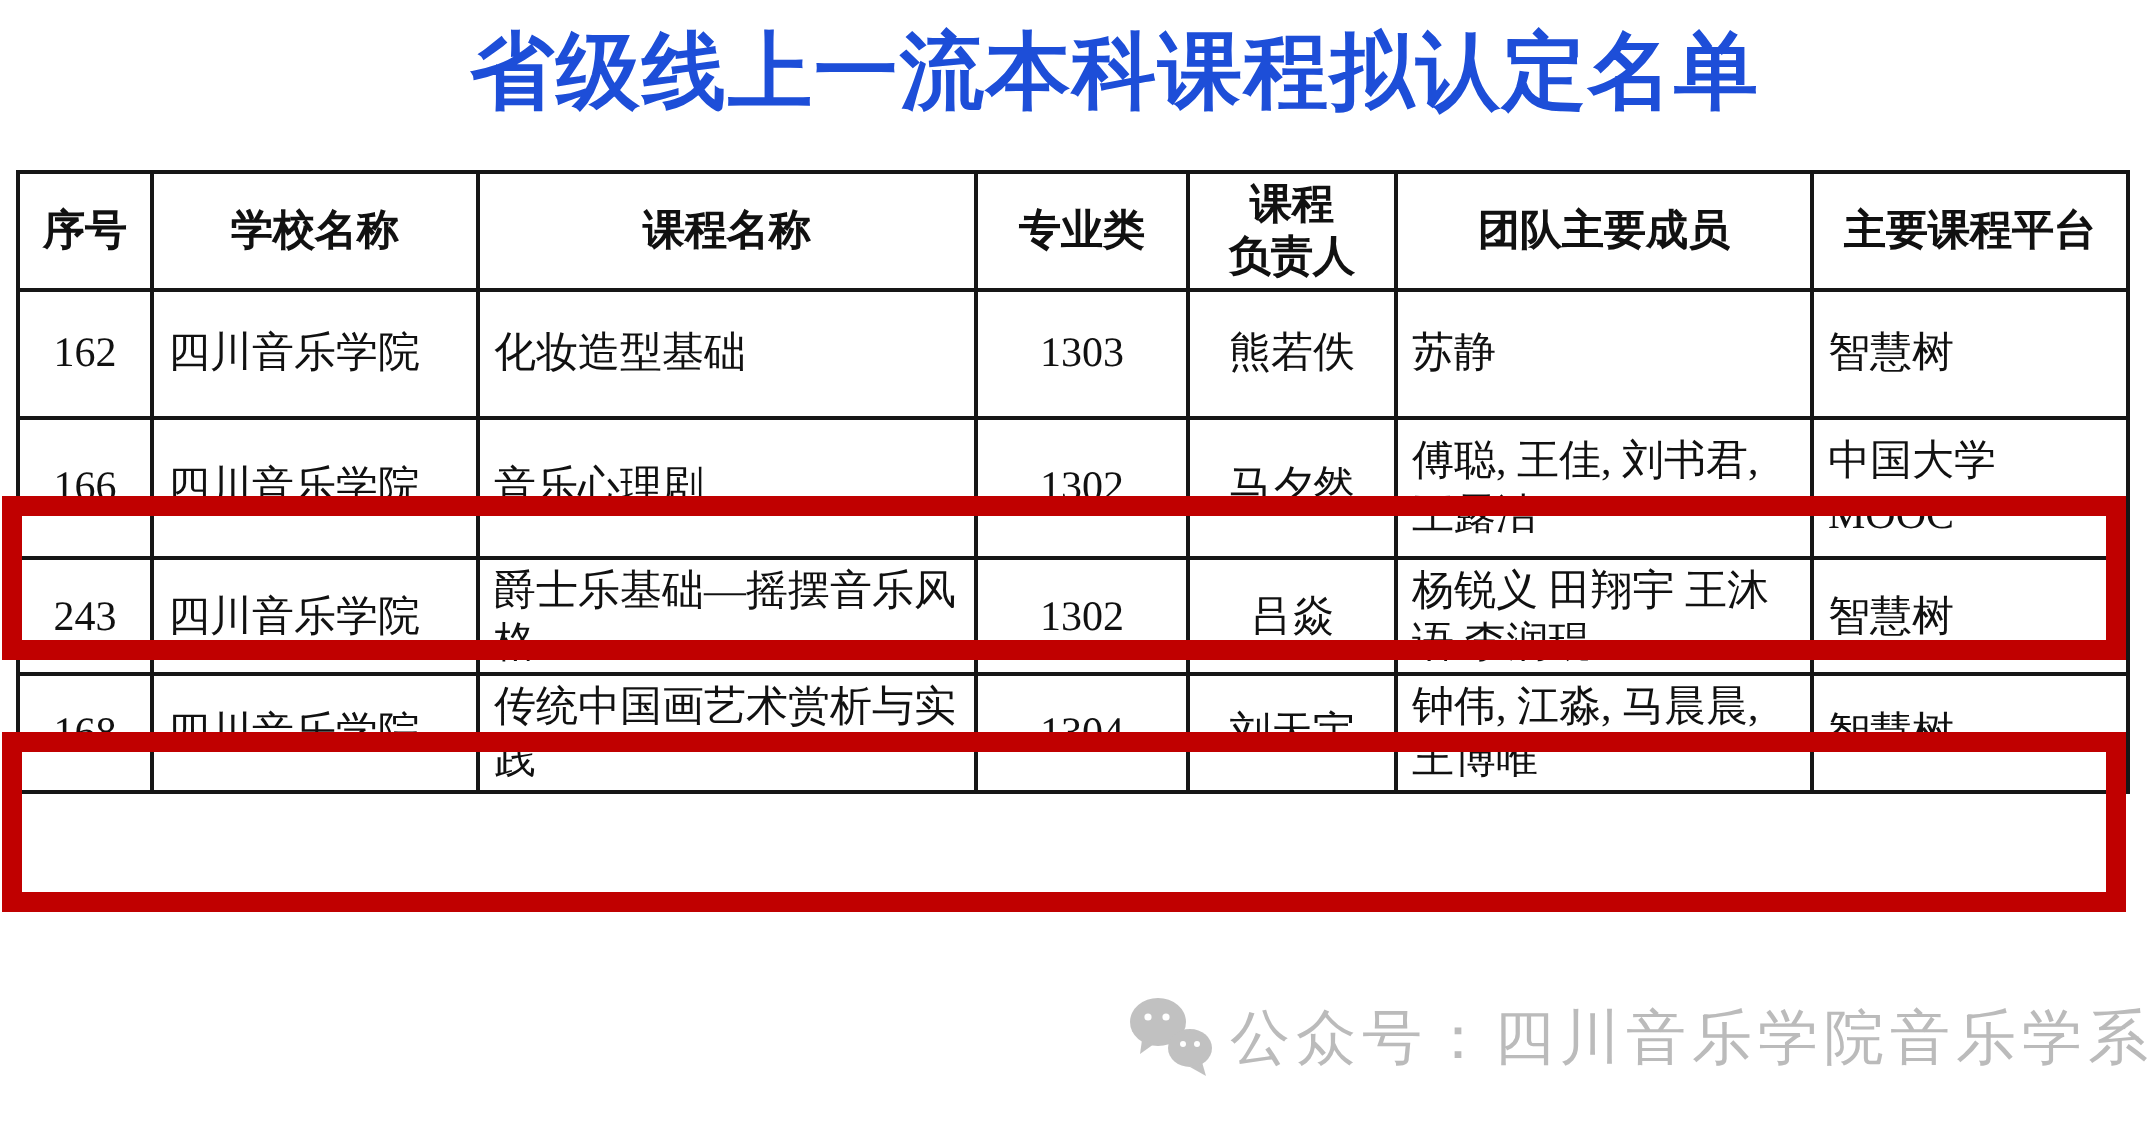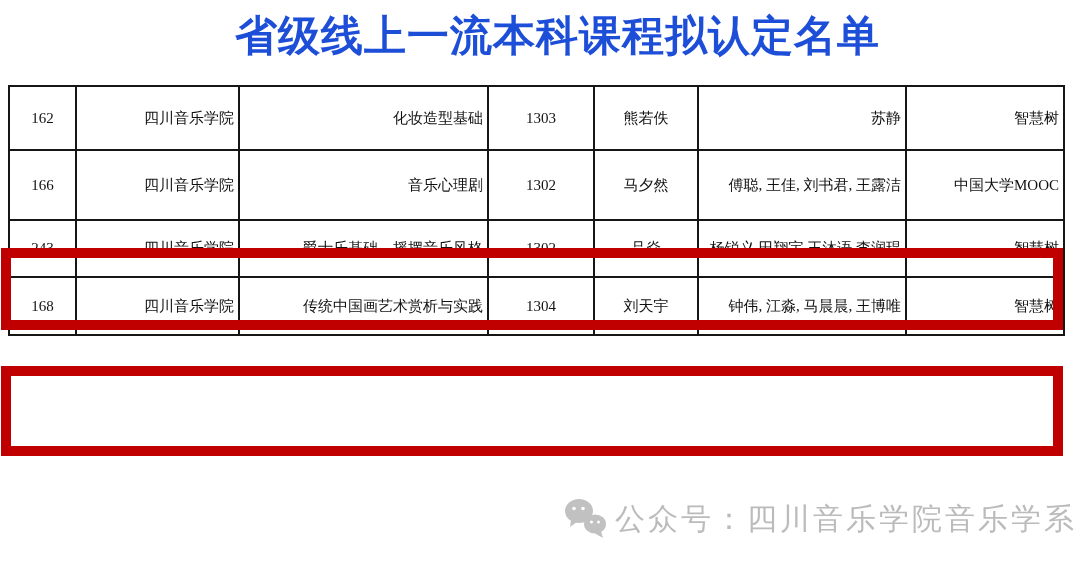--- a/index.html
+++ b/index.html
@@ -14,31 +14,31 @@
     text-align:center;font-size:42px;font-weight:bold;color:#1d4ed8;
     letter-spacing:1px;
     padding-left:20px;
   }
   table.course-table{
     position:absolute;left:8px;top:85px;width:1055px;
     border-collapse:collapse;table-layout:fixed;
   }
   .course-table th,.course-table td{
     border:2.4px solid #161616;
-    font-size:15px;line-height:1.25;
+    font-size:21px;line-height:1.25;
     vertical-align:middle;
     overflow:hidden;
     padding:2px 4px;
   }
   .course-table th{
     font-weight:bold;text-align:center;white-space:pre-line;
     font-size:21px;
   }
   td.c-center{text-align:center;}
-  td.c-left{text-align:right;padding-left:7px;padding-right:4px;}
+  td.c-left{text-align:left;padding-left:7px;padding-right:4px;}
   
   .hl-box{
     position:absolute;left:1px;width:1062px;
     border:10px solid #c00000;
     box-sizing:border-box;
     pointer-events:none;z-index:30;
   }
   #hl-164{top:248px;height:82px;}
   #hl-166{top:366px;height:90px;}
   
@@ -64,20 +64,30 @@
   <colgroup>
     <col style="width:67px">
       <col style="width:163px">
       <col style="width:249px">
     <col style="width:106px">
       <col style="width:104px">
       <col style="width:208px">
     <col style="width:158px">
   </colgroup>
   <tbody>
+      <tr style="height:53px">
+    <th>序号</th>
+    <th>学校名称</th>
+    <th>课程名称</th>
+    <th>专业类</th>
+    <th>课程
+负责人</th>
+    <th>团队主要成员</th>
+    <th>主要课程平台</th>
+  </tr>
 
   <tr style="height:64px">
     <td class="c-center">162</td>
     <td class="c-left">四川音乐学院</td>
     <td class="c-left">化妆造型基础</td>
     <td class="c-center">1303</td>
     <td class="c-center">熊若佚</td>
     <td class="c-left">苏静</td>
     <td class="c-left">智慧树</td>
   </tr>

